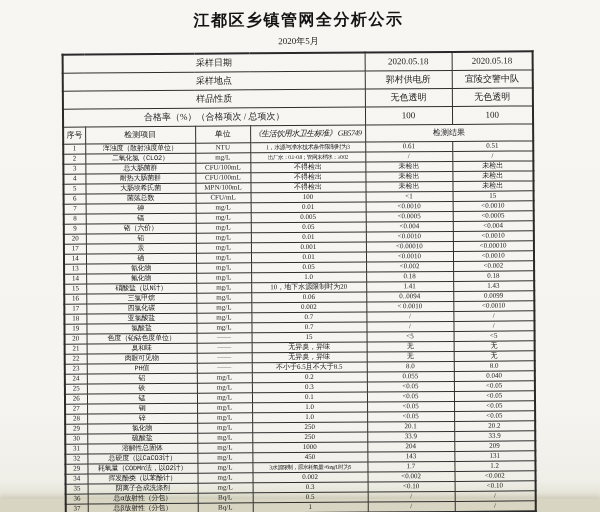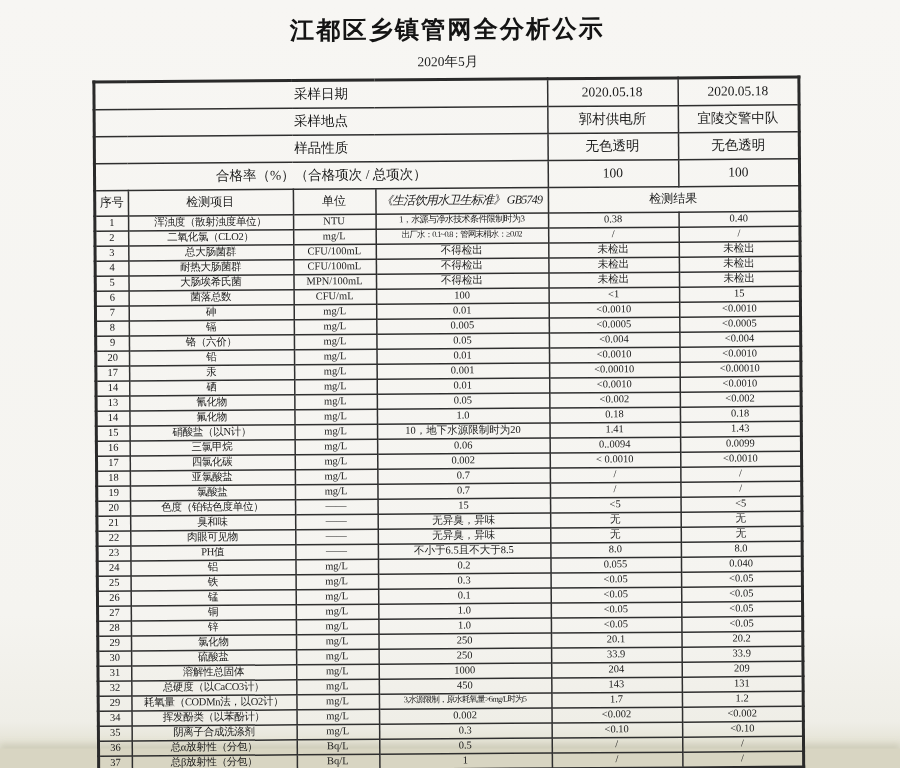--- a/index.html
+++ b/index.html
@@ -45,21 +45,21 @@
     overflow:hidden;white-space:nowrap;
     font-weight:normal;
   }
   tr.info-row{height:18px;}
   tr.info-row td{font-size:9px;}
   tr.cols-row{height:17px;}
   tr.cols-row th{font-size:8px;}
   th.h-standard{font-size:7.5px;letter-spacing:-0.5px;font-style:italic;}
   tbody.data tr{height:9.75px;}
   tbody.data td{font-size:7px;line-height:9px;}
-  td.c-item{text-align:left;padding-left:3px;letter-spacing:-0.2px;}
+  td.c-item{text-align:left;padding-left:3px;letter-spacing:-0.2px;font-family:Liberation Mono, monospace;}
   td.c-standard.tight{font-size:6px;letter-spacing:-0.4px;}
   td.c-standard.xtight{font-size:5.6px;letter-spacing:-0.5px;}
 </style>
 </head>
 <body>
 
 <div class="paper"></div>
 <div class="bottom-band"></div>
 
 <div class="content">
@@ -103,22 +103,22 @@
         <th class="h-standard">《生活饮用水卫生标准》 GB5749</th>
         <th colspan="2">检测结果</th>
       </tr>
     </tbody>
     <tbody class="data">
         <tr>
           <td class="c-seq">1</td>
           <td class="c-item">浑浊度（散射浊度单位）</td>
           <td class="c-unit">NTU</td>
           <td class="c-standard tight">1，水源与净水技术条件限制时为3</td>
-          <td class="c-result1">0.38</td>
-          <td class="c-result2">0.40</td>
+          <td class="c-result1">0.61</td>
+          <td class="c-result2">0.51</td>
         </tr>
         <tr>
           <td class="c-seq">2</td>
           <td class="c-item">二氧化氯（CLO2）</td>
           <td class="c-unit">mg/L</td>
           <td class="c-standard xtight">出厂水：0.1~0.8；管网末梢水：≥0.02</td>
           <td class="c-result1">/</td>
           <td class="c-result2">/</td>
         </tr>
         <tr>

